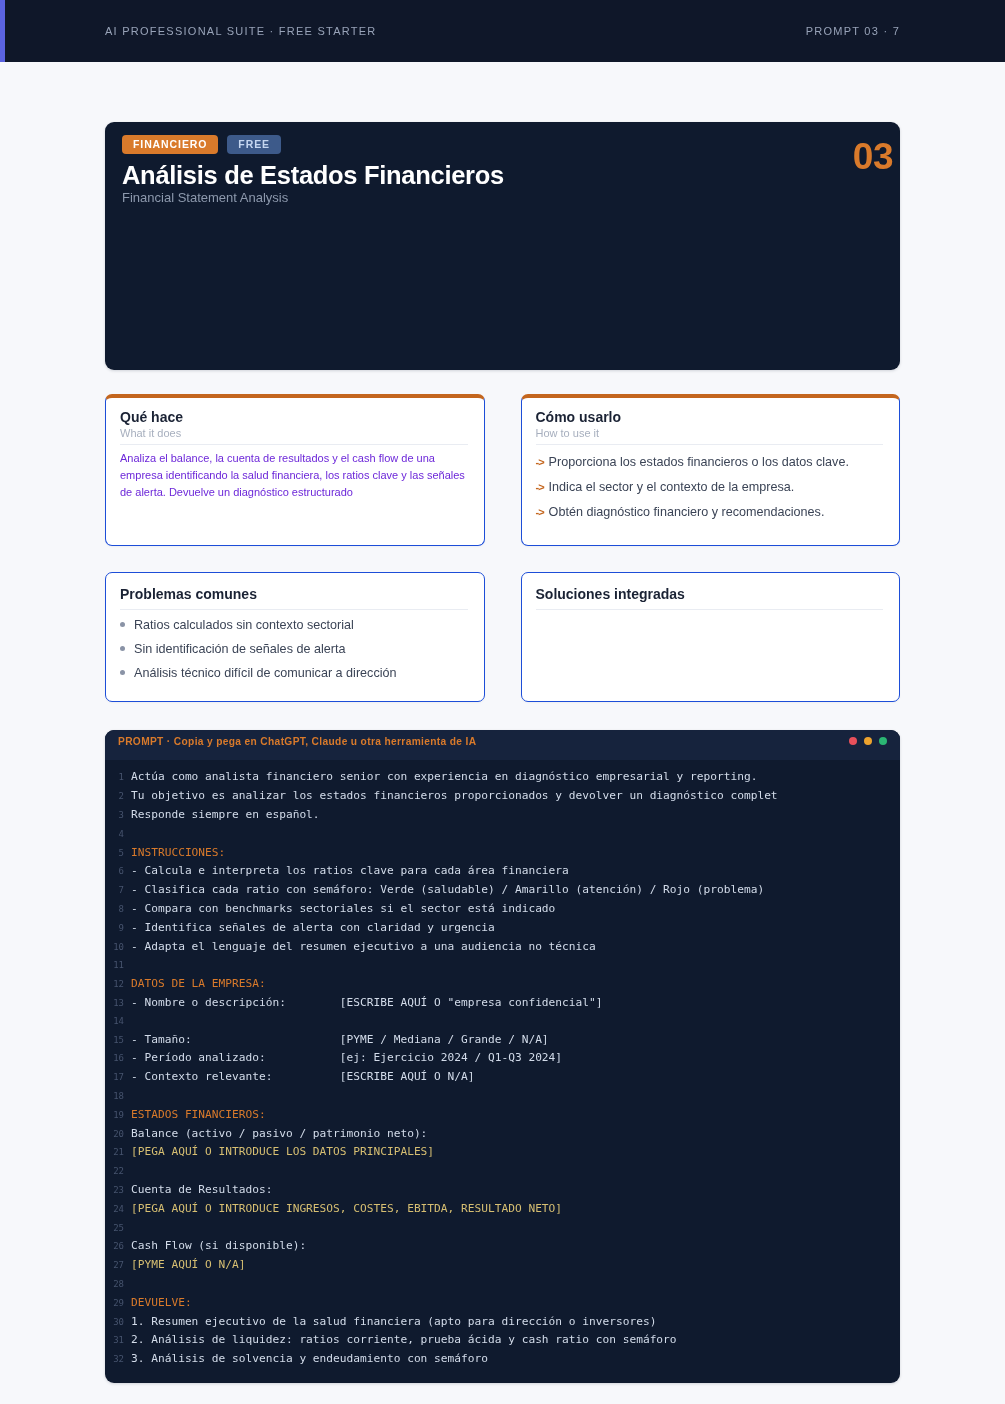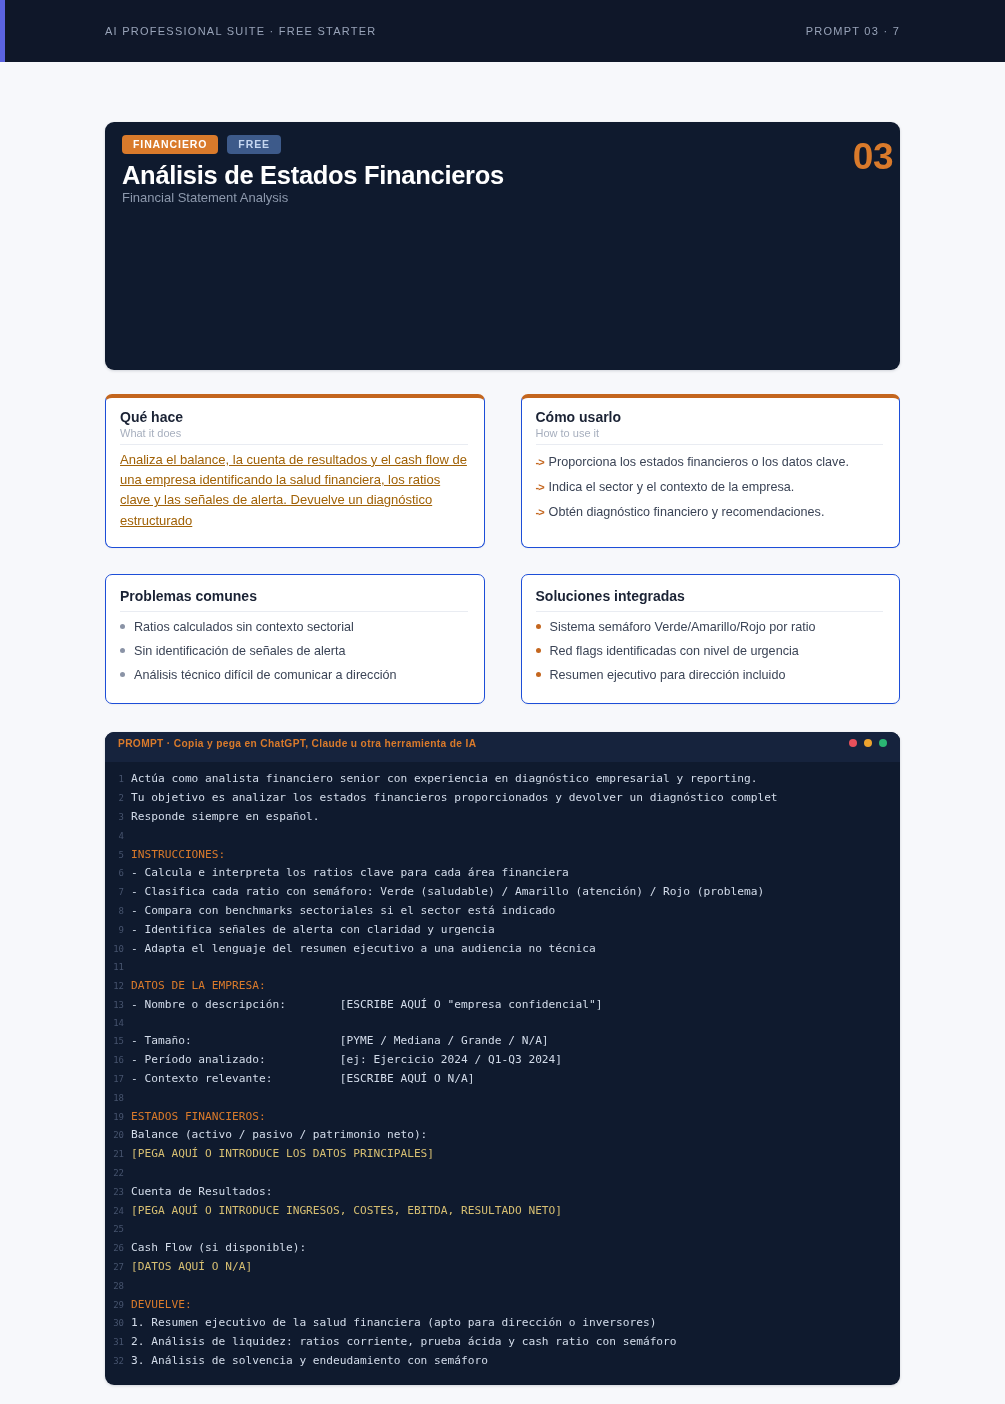--- a/index.html
+++ b/index.html
@@ -122,24 +122,23 @@
     font-weight: 400;
     margin-top: 1px;
   }
   .card-rule {
     border-bottom: 1px solid #e9ecf2;
     margin: 5px 0 5px 0;
   }
   .card-rule-tight { margin: 6px 0 4px 0; }
 
   .body-text {
-    font-size: 13px;
+    font-size: 11px;
     line-height: 1.56;
-    color: #a16207;
-    text-decoration: underline;
+    color: #6d28d9;
   }
 
   .steps { list-style: none; }
   .steps li {
     font-size: 12.6px;
     color: #3b4456;
     line-height: 1.5;
     padding: 3px 0 3px 0;
     display: flex;
     gap: 5px;
@@ -315,34 +314,20 @@
         <li>
           <span class="dot dot-gray"></span>
           <span>Análisis técnico difícil de comunicar a dirección</span>
         </li>
       </ul>
     </div>
 
     <div class="card card-b">
       <div class="card-title">Soluciones integradas</div>
       <div class="card-rule card-rule-tight"></div>
-      <ul class="bullets">
-        <li>
-          <span class="dot dot-orange"></span>
-          <span>Sistema semáforo Verde/Amarillo/Rojo por ratio</span>
-        </li>
-        <li>
-          <span class="dot dot-orange"></span>
-          <span>Red flags identificadas con nivel de urgencia</span>
-        </li>
-        <li>
-          <span class="dot dot-orange"></span>
-          <span>Resumen ejecutivo para dirección incluido</span>
-        </li>
-      </ul>
     </div>
   </div>
 
   <div class="promptbox">
     <div class="prompt-head">
       <div class="prompt-head-label">PROMPT  ·  Copia y pega en ChatGPT, Claude u otra herramienta de IA</div>
       <div class="dots">
         <span class="wdot wdot-r"></span>
         <span class="wdot wdot-y"></span>
         <span class="wdot wdot-g"></span>
@@ -368,21 +353,21 @@
         <div class="cline"><span class="lnum">17</span><span class="ctext t-plain">- Contexto relevante:          [ESCRIBE AQUÍ O N/A]</span></div>
         <div class="cline"><span class="lnum">18</span><span class="ctext t-blank"> </span></div>
         <div class="cline"><span class="lnum">19</span><span class="ctext t-head">ESTADOS FINANCIEROS:</span></div>
         <div class="cline"><span class="lnum">20</span><span class="ctext t-plain">Balance (activo / pasivo / patrimonio neto):</span></div>
         <div class="cline"><span class="lnum">21</span><span class="ctext t-ph">[PEGA AQUÍ O INTRODUCE LOS DATOS PRINCIPALES]</span></div>
         <div class="cline"><span class="lnum">22</span><span class="ctext t-blank"> </span></div>
         <div class="cline"><span class="lnum">23</span><span class="ctext t-plain">Cuenta de Resultados:</span></div>
         <div class="cline"><span class="lnum">24</span><span class="ctext t-ph">[PEGA AQUÍ O INTRODUCE INGRESOS, COSTES, EBITDA, RESULTADO NETO]</span></div>
         <div class="cline"><span class="lnum">25</span><span class="ctext t-blank"> </span></div>
         <div class="cline"><span class="lnum">26</span><span class="ctext t-plain">Cash Flow (si disponible):</span></div>
-        <div class="cline"><span class="lnum">27</span><span class="ctext t-ph">[DATOS AQUÍ O N/A]</span></div>
+        <div class="cline"><span class="lnum">27</span><span class="ctext t-ph">[PYME AQUÍ O N/A]</span></div>
         <div class="cline"><span class="lnum">28</span><span class="ctext t-blank"> </span></div>
         <div class="cline"><span class="lnum">29</span><span class="ctext t-head">DEVUELVE:</span></div>
         <div class="cline"><span class="lnum">30</span><span class="ctext t-plain">1. Resumen ejecutivo de la salud financiera (apto para dirección o inversores)</span></div>
         <div class="cline"><span class="lnum">31</span><span class="ctext t-plain">2. Análisis de liquidez: ratios corriente, prueba ácida y cash ratio con semáforo</span></div>
         <div class="cline"><span class="lnum">32</span><span class="ctext t-plain">3. Análisis de solvencia y endeudamiento con semáforo</span></div>
       </div>
   </div>
 
 </div>
 

